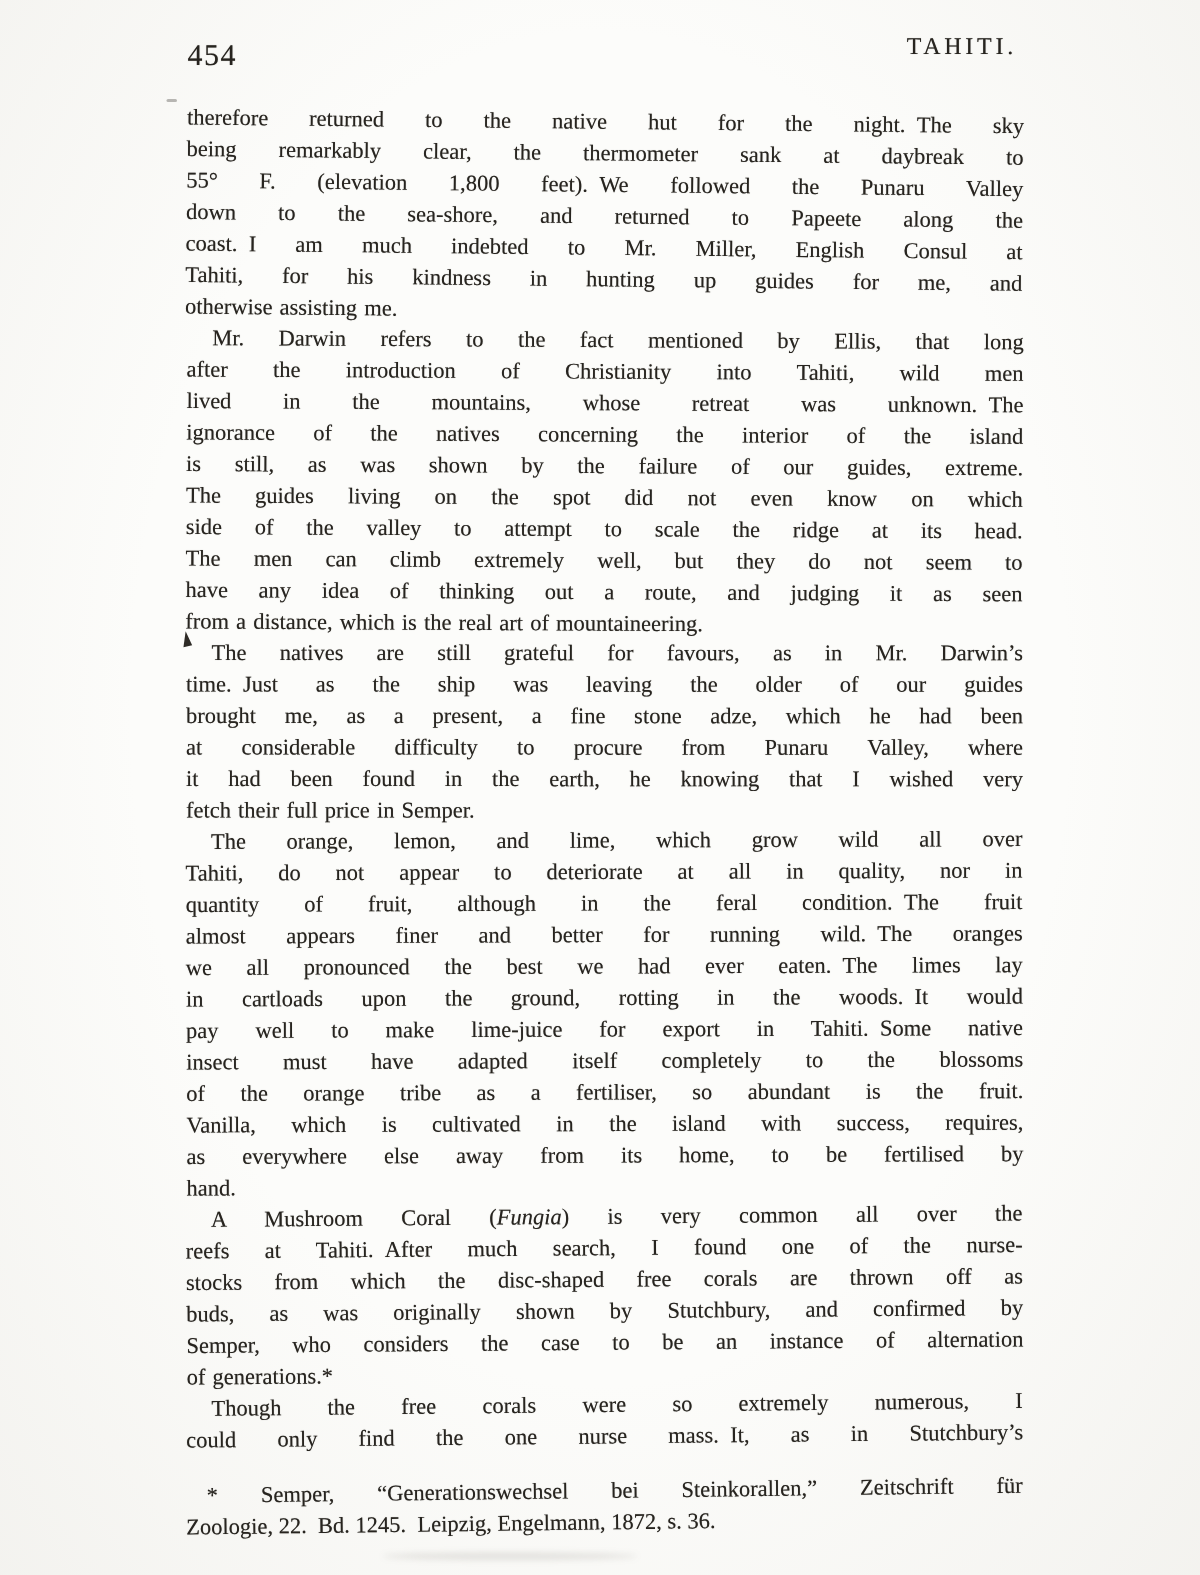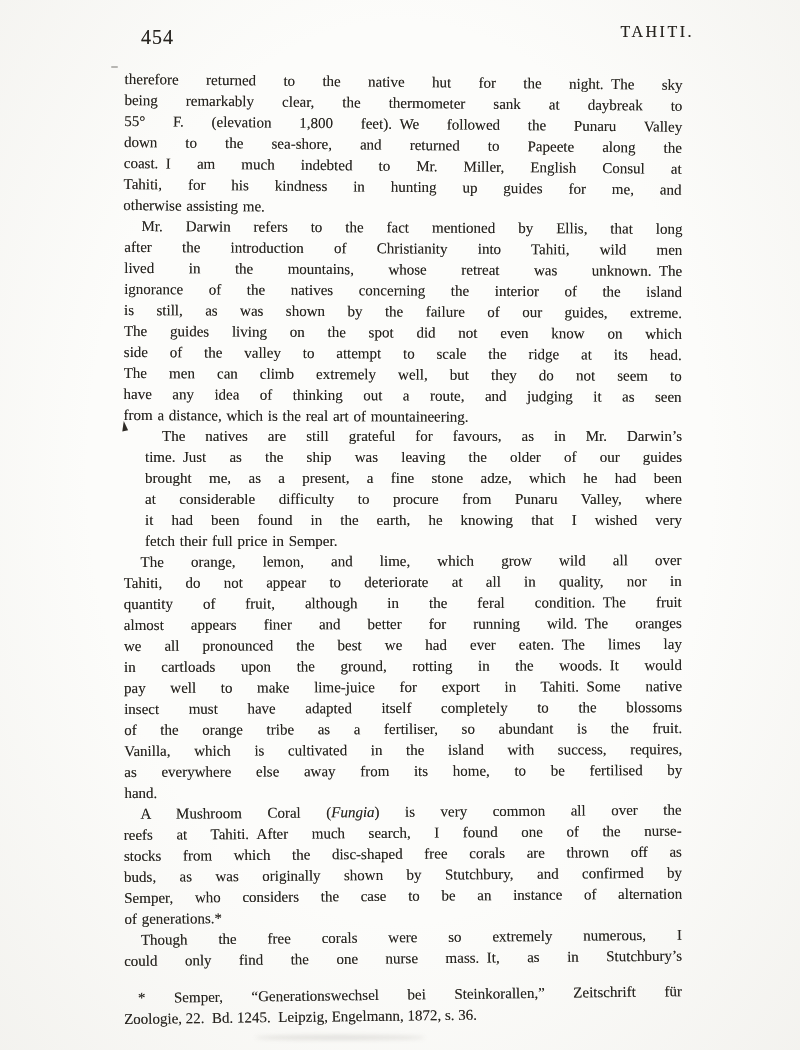--- a/index.html
+++ b/index.html
@@ -13,21 +13,21 @@
       radial-gradient(ellipse at 50% 45%, rgba(255,255,255,0) 55%, rgba(208,204,194,0.20) 100%),
       #fcfcfa;
     font-family: "Liberation Serif", "DejaVu Serif", serif;
     color: #27241f;
   }
   .running-head, .text-body, .footnote {
     text-shadow: 0 0 0.5px rgba(46,44,40,0.55);
   }
   .running-head {
     position: absolute;
-    left: 136px; top: 0;
+    left: 120px; top: 0;
     width: 558px; height: 52px;
   }
   .page-number {
     position: absolute;
     left: 5px; top: 26px;
     font-size: 20px;
     letter-spacing: 1px;
   }
   .running-title {
     position: absolute;
@@ -40,21 +40,21 @@
     position: absolute;
     left: 124px; top: 69px;
     width: 558px;
     font-size: 15px;
     line-height: 21px;
     word-spacing: 1px;
   }
   .para { transform-origin: 0 50%; }
   .r1 { transform: rotate(0.6deg); }
   .r2 { transform: rotate(0.3deg); }
-  .r3 { transform: rotate(0.02deg); margin-left: 21px; }
+  .r3 { transform: rotate(0.02deg); }
   .r4 { transform: rotate(-0.2deg); }
   .r5 { transform: rotate(-0.45deg); }
   .r6 { transform: rotate(-0.55deg); }
   .ln {
     height: 21px;
     text-align: justify;
     text-align-last: justify;
   }
   .ln.last { text-align-last: left; }
   .ln.ind { text-indent: 17px; }

